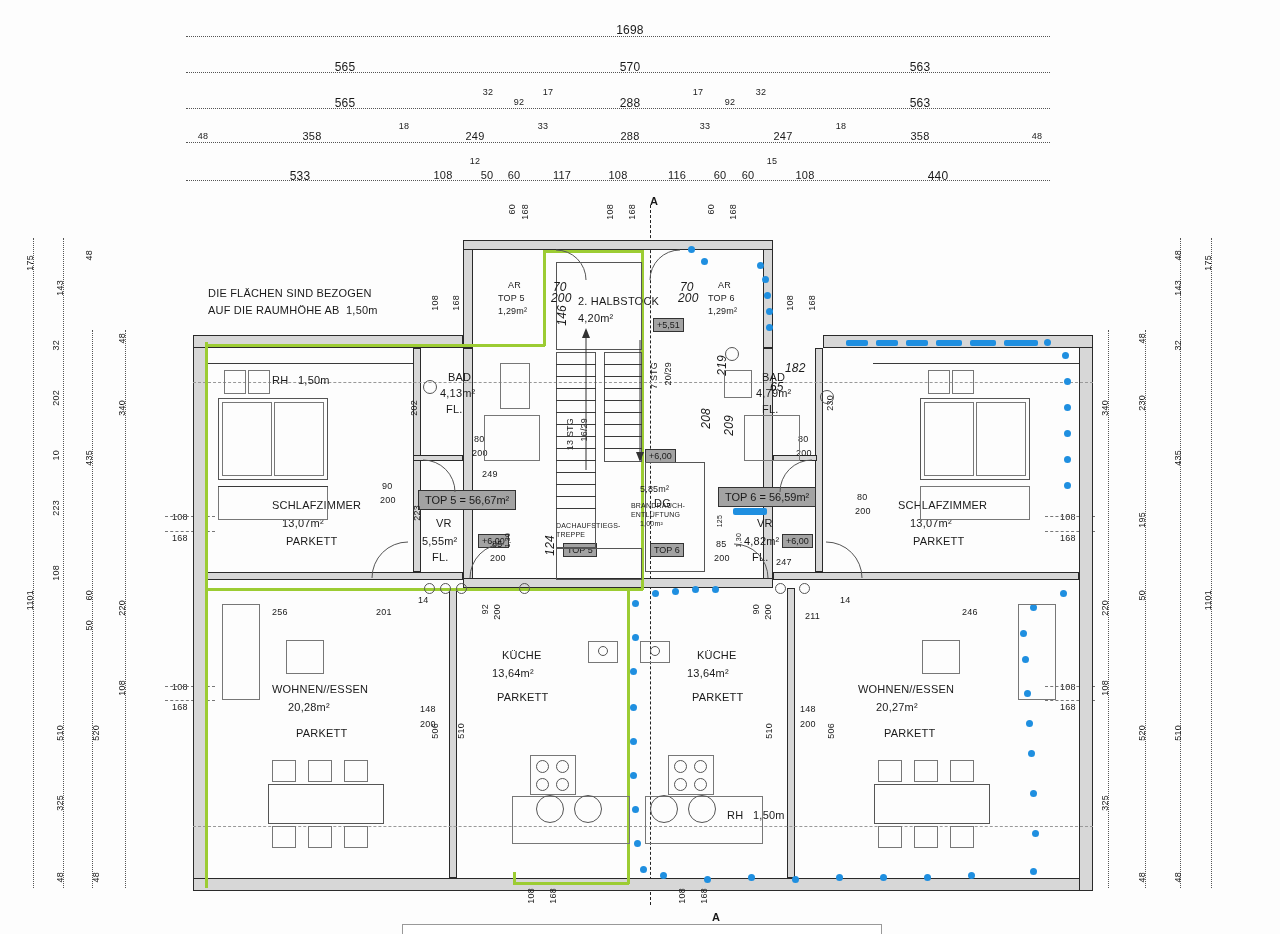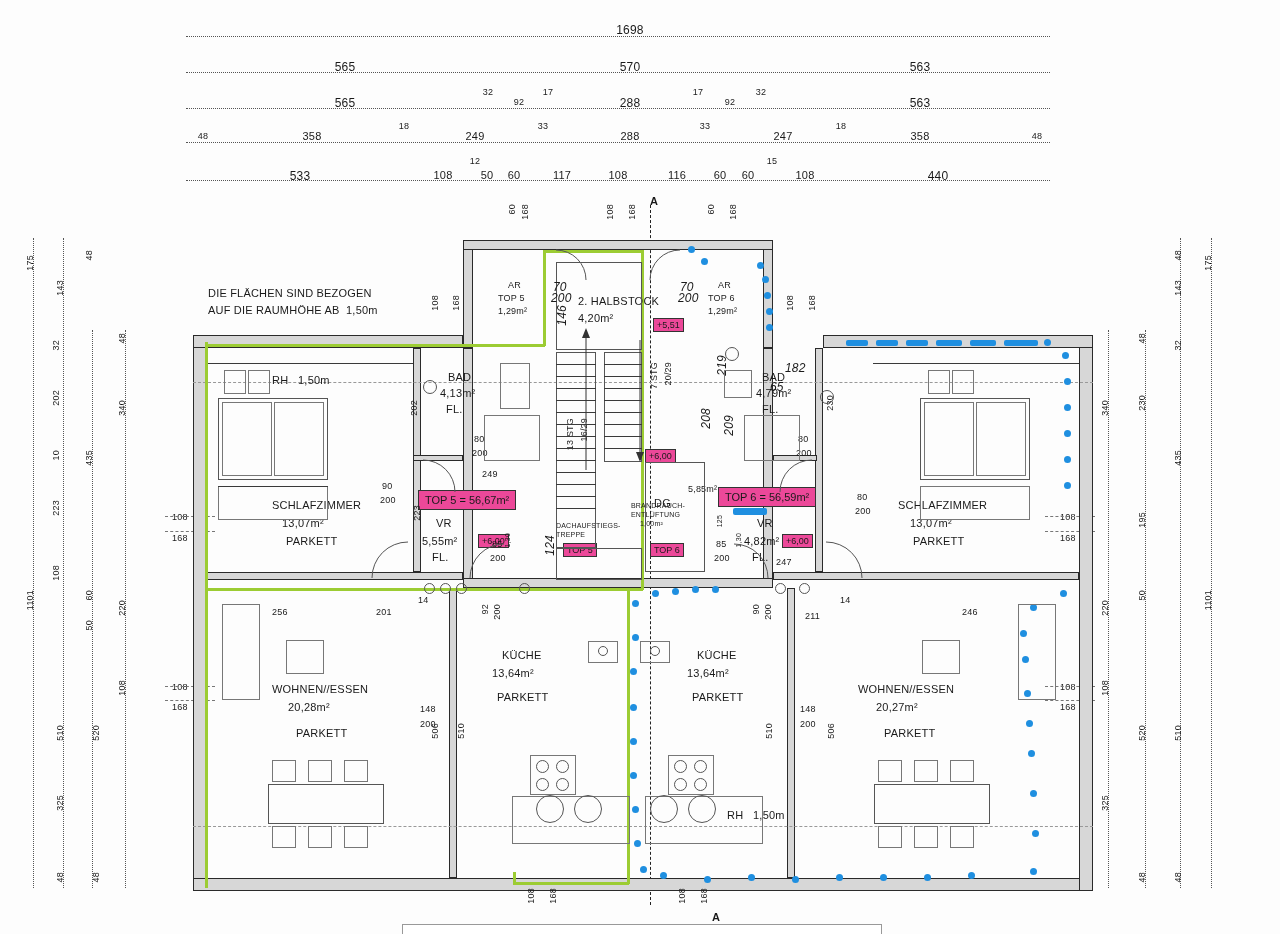--- a/index.html
+++ b/index.html
@@ -13,21 +13,21 @@
   .t12{font-size:12px;}
   .vert{writing-mode:vertical-rl;transform:rotate(180deg);}
   .ctr{text-align:center;transform:translateX(-50%);}
   .dimline{position:absolute;border-top:1px dotted #555;height:0;}
   .dimlineV{position:absolute;border-left:1px dotted #555;width:0;}
   .wall{position:absolute;background:#d7d7d7;border:1px solid #2a2a2a;box-sizing:border-box;}
   .thin{position:absolute;background:#3a3a3a;}
   .greenpath{position:absolute;border:2px solid #9ccc33;box-sizing:border-box;background:transparent;}
   .bluedot{position:absolute;width:7px;height:7px;border-radius:50%;background:#1f8fe0;}
   .bluebar{position:absolute;background:#1f8fe0;border-radius:2px;}
-  .boxlbl{position:absolute;border:1px solid #333;background:#ec4899;font-size:9px;padding:1px 3px;white-space:nowrap;}
+  .boxlbl{position:absolute;border:1px solid #333;background:#a3a3a3;font-size:9px;padding:1px 3px;white-space:nowrap;}
   .furn{position:absolute;border:1px solid #555;box-sizing:border-box;}
   .furnthin{position:absolute;border:1px solid #777;box-sizing:border-box;}
   .circ{position:absolute;border:1px solid #555;border-radius:50%;box-sizing:border-box;}
   .dashline{position:absolute;border-top:1px dashed #777;height:0;}
   .dashdot{position:absolute;border-top:1px dashed #999;height:0;}
   .bottombar{position:absolute;left:402px;top:924px;width:478px;height:10px;border:1px solid #999;background:#fff;}
   .stair{position:absolute;border:1px solid #555;box-sizing:border-box;}
 </style>
 </head>
 <body>
@@ -302,21 +302,21 @@
 
   <div class="txt t9" style="left:718px;top:281px;">AR</div>
   <div class="txt t9" style="left:708px;top:294px;">TOP 6</div>
   <div class="txt t9" style="left:708px;top:307px;">1,29m²</div>
 
   <div class="txt t11" style="left:578px;top:296px;">2. HALBSTOCK</div>
   <div class="txt t11" style="left:578px;top:313px;">4,20m²</div>
   <div class="boxlbl" style="left:653px;top:318px;">+5,51</div>
   <div class="boxlbl" style="left:645px;top:449px;">+6,00</div>
   <div class="txt t11" style="left:654px;top:470px;margin-top:28px;">DG</div>
-  <div class="txt t9" style="left:640px;top:485px;margin-left:48px;">5,85m²</div>
+  <div class="txt t9" style="left:640px;top:485px;">5,85m²</div>
   <div class="txt t7" style="left:631px;top:502px;">BRANDRAUCH-</div>
   <div class="txt t7" style="left:631px;top:511px;">ENTLÜFTUNG</div>
   <div class="txt t7" style="left:640px;top:520px;">1,00m²</div>
   <div class="txt t7" style="left:556px;top:522px;">DACHAUFSTIEGS-</div>
   <div class="txt t7" style="left:556px;top:531px;">TREPPE</div>
   <div class="txt t9 vert" style="left:566px;top:418px;">13 STG</div>
   <div class="txt t9 vert" style="left:580px;top:418px;">16/29</div>
   <div class="txt t9 vert" style="left:650px;top:362px;">7 STG</div>
   <div class="txt t9 vert" style="left:664px;top:362px;">20/29</div>
   <div class="boxlbl" style="left:563px;top:543px;">TOP 5</div>

